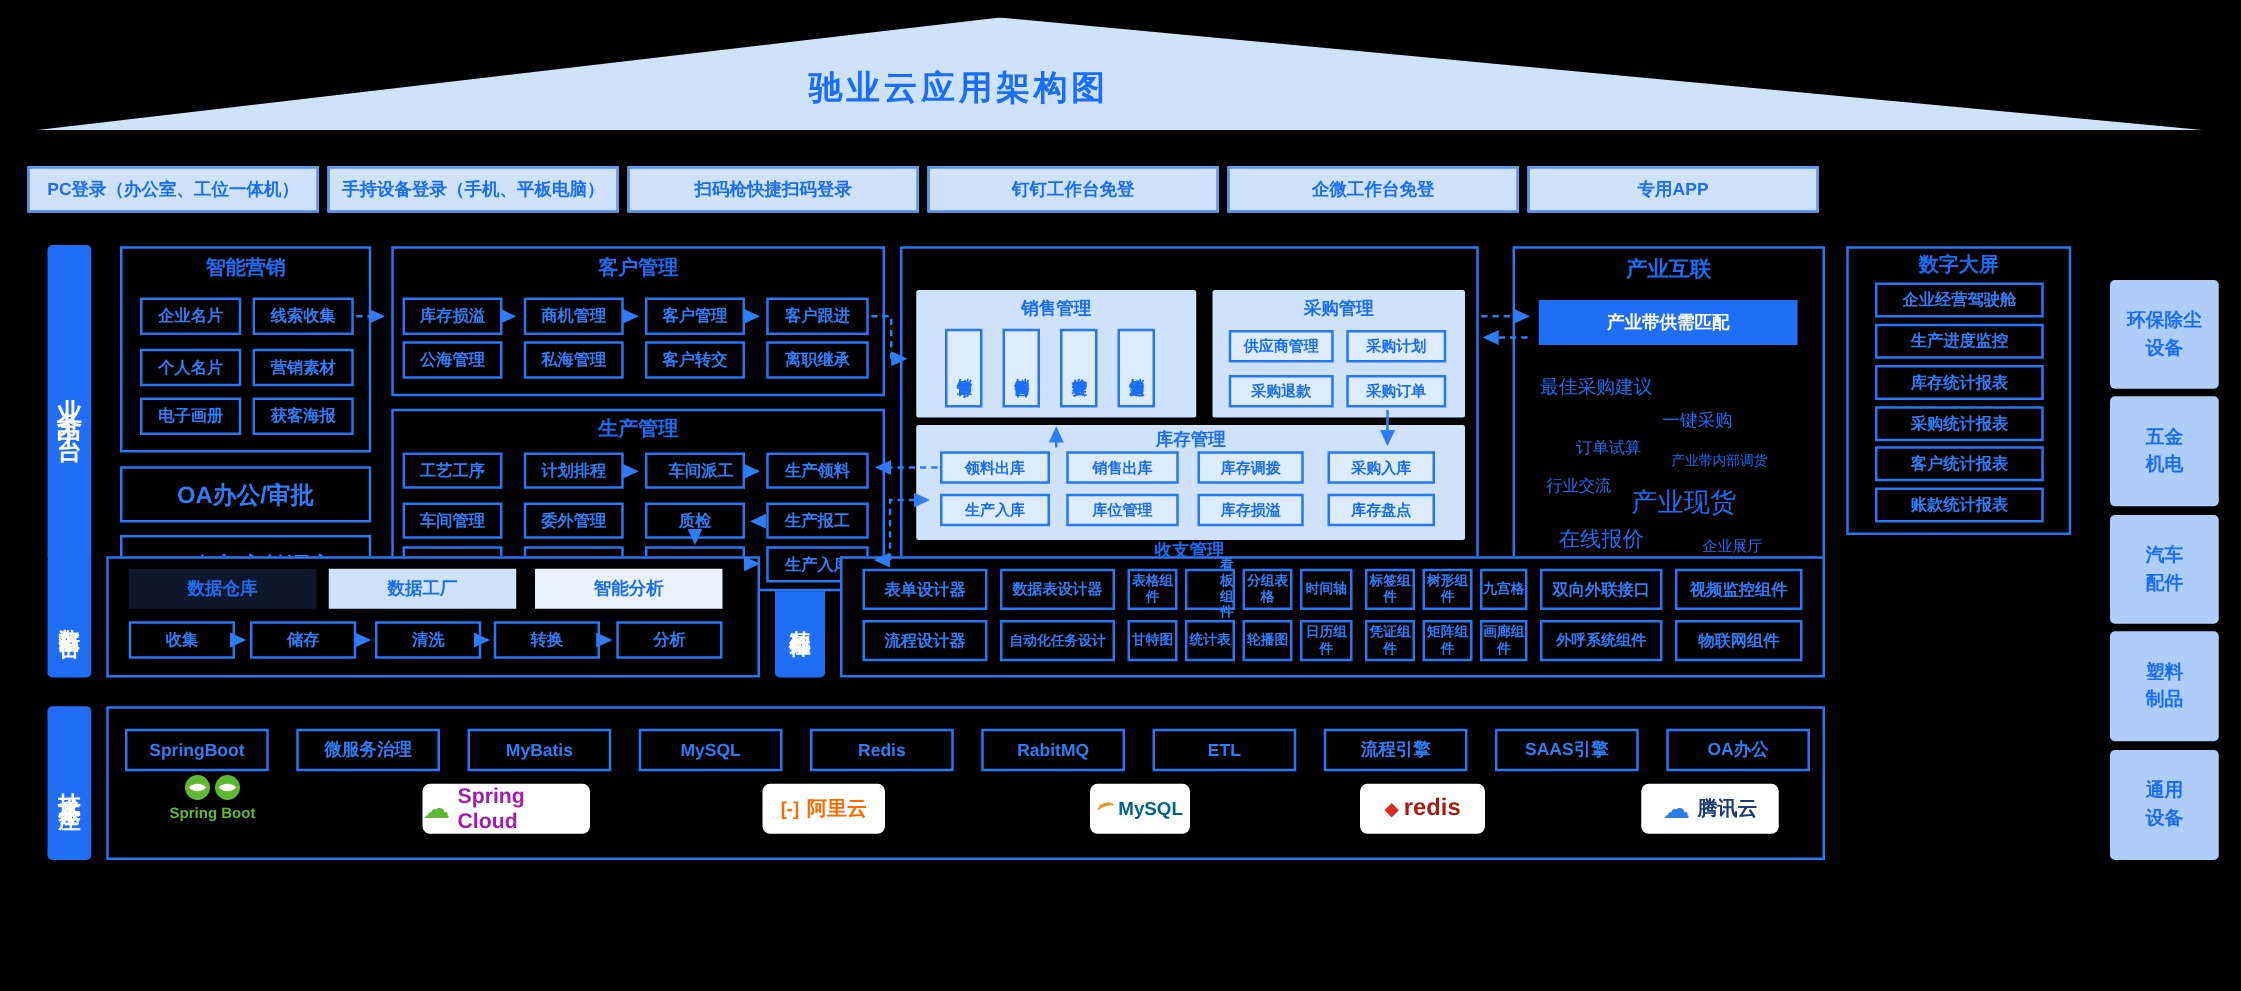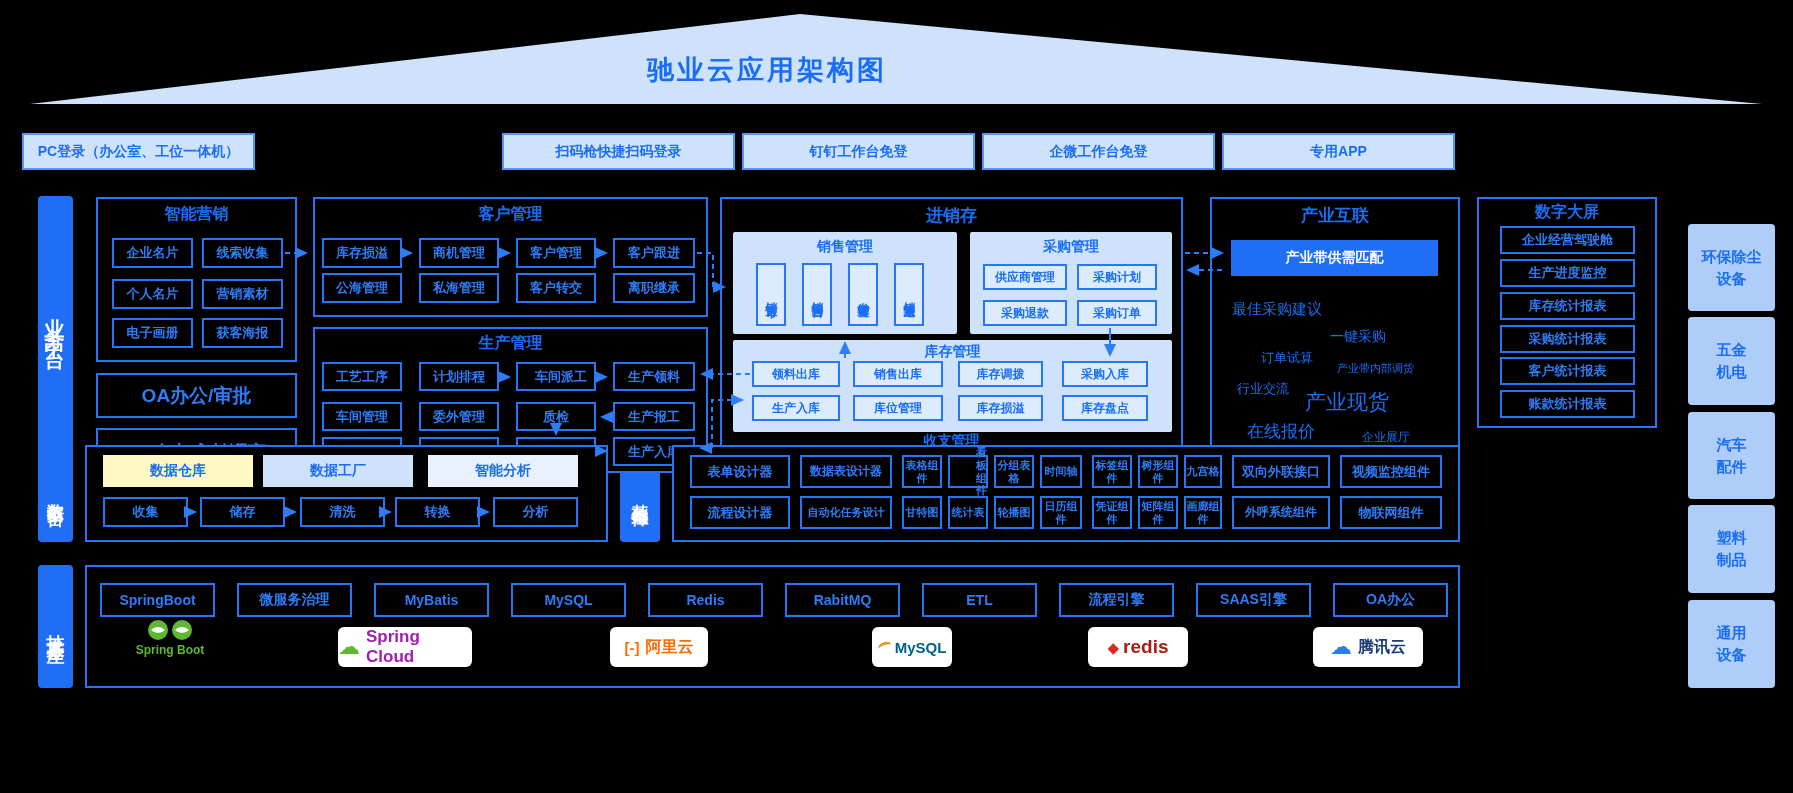--- a/index.html
+++ b/index.html
@@ -38,20 +38,21 @@
 </style>
 </head>
 <body>
 
 <div id="canvas">
 
   <div id="roof"></div>
   <div id="main-title">驰业云应用架构图</div>
 
   <div class="lightbox" style="left:22px;top:133px;width:233px;height:37px;font-size:14px;">PC登录（办公室、工位一体机）</div>
+  <div class="lightbox" style="left:262px;top:133px;width:233px;height:37px;font-size:14px;">手持设备登录（手机、平板电脑）</div>
   <div class="lightbox" style="left:502px;top:133px;width:233px;height:37px;font-size:14px;">扫码枪快捷扫码登录</div>
   <div class="lightbox" style="left:742px;top:133px;width:233px;height:37px;font-size:14px;">钉钉工作台免登</div>
   <div class="lightbox" style="left:1222px;top:133px;width:233px;height:37px;font-size:14px;">专用APP</div>
   <div class="lightbox" style="left:982px;top:133px;width:233px;height:37px;font-size:14px;">企微工作台免登</div>
 
   <div class="sidebox" style="left:1688px;top:224px;width:87px;height:87px;">环保除尘
 设备</div>
   <div class="sidebox" style="left:1688px;top:317px;width:87px;height:88px;">五金
 机电</div>
   <div class="sidebox" style="left:1688px;top:412px;width:87px;height:87px;">汽车
@@ -98,21 +99,20 @@
   <div class="bx" style="left:322px;top:402px;width:80px;height:29px;font-size:13px;">车间管理</div>
   <div class="bx" style="left:419px;top:402px;width:80px;height:29px;font-size:13px;">委外管理</div>
   <div class="bx" style="left:516px;top:402px;width:80px;height:29px;font-size:13px;">质检</div>
   <div class="bx" style="left:613px;top:402px;width:82px;height:29px;font-size:13px;">生产报工</div>
   <div class="bx" style="left:322px;top:437px;width:80px;height:29px;font-size:13px;">设备监控</div>
   <div class="bx" style="left:419px;top:437px;width:80px;height:29px;font-size:13px;">巡检计划</div>
   <div class="bx" style="left:516px;top:437px;width:80px;height:29px;font-size:13px;">包装防腐</div>
   <div class="bx" style="left:613px;top:437px;width:82px;height:29px;font-size:13px;">生产入库</div>
 
   <div class="sec" style="left:720px;top:197px;width:463px;height:281px;"></div>
-  <div class="sectitle" style="left:720px;top:204px;width:463px;font-size:17px;">进销存</div>
 
   <div class="panel" style="left:733px;top:232px;width:224px;height:102px;"></div>
   <div class="sectitle" style="left:733px;top:238px;width:224px;font-size:14px;">销售管理</div>
   <div class="inbx vtext" style="left:756px;top:263px;width:30px;height:63px;font-size:12px;">销售订单</div>
   <div class="inbx vtext" style="left:802px;top:263px;width:30px;height:63px;font-size:12px;">销售合同</div>
   <div class="inbx vtext" style="left:848px;top:263px;width:30px;height:63px;font-size:12px;">发货管理</div>
   <div class="inbx vtext" style="left:894px;top:263px;width:30px;height:63px;font-size:12px;">销售退款</div>
 
   <div class="panel" style="left:970px;top:232px;width:202px;height:102px;"></div>
   <div class="sectitle" style="left:970px;top:238px;width:202px;font-size:14px;">采购管理</div>
@@ -153,21 +153,21 @@
   <div class="sec" style="left:1477px;top:197px;width:180px;height:231px;"></div>
   <div class="sectitle" style="left:1477px;top:202px;width:180px;font-size:16px;">数字大屏</div>
   <div class="bx" style="left:1500px;top:226px;width:135px;height:28px;font-size:13px;">企业经营驾驶舱</div>
   <div class="bx" style="left:1500px;top:259px;width:135px;height:28px;font-size:13px;">生产进度监控</div>
   <div class="bx" style="left:1500px;top:292px;width:135px;height:28px;font-size:13px;">库存统计报表</div>
   <div class="bx" style="left:1500px;top:325px;width:135px;height:28px;font-size:13px;">采购统计报表</div>
   <div class="bx" style="left:1500px;top:357px;width:135px;height:28px;font-size:13px;">客户统计报表</div>
   <div class="bx" style="left:1500px;top:390px;width:135px;height:28px;font-size:13px;">账款统计报表</div>
 
   <div class="sec" style="left:85px;top:445px;width:523px;height:97px;"></div>
-  <div class="abs" style="left:103px;top:455px;width:150px;height:32px;background:#fef9c3;color:#1a6ef5;font-weight:bold;font-size:14px;display:flex;align-items:center;justify-content:center;">数据仓库</div>
+  <div class="abs" style="left:103px;top:455px;width:150px;height:32px;background:#0f172a;color:#1a6ef5;font-weight:bold;font-size:14px;display:flex;align-items:center;justify-content:center;">数据仓库</div>
   <div class="abs" style="left:263px;top:455px;width:150px;height:32px;background:#cfe2fb;color:#1a6ef5;font-weight:bold;font-size:14px;display:flex;align-items:center;justify-content:center;">数据工厂</div>
   <div class="abs" style="left:428px;top:455px;width:150px;height:32px;background:#e9f1fd;color:#1a6ef5;font-weight:bold;font-size:14px;display:flex;align-items:center;justify-content:center;">智能分析</div>
   <div class="bx" style="left:103px;top:497px;width:85px;height:30px;font-size:13px;">收集</div>
   <div class="bx" style="left:200px;top:497px;width:85px;height:30px;font-size:13px;">储存</div>
   <div class="bx" style="left:300px;top:497px;width:85px;height:30px;font-size:13px;">清洗</div>
   <div class="bx" style="left:395px;top:497px;width:85px;height:30px;font-size:13px;">转换</div>
   <div class="bx" style="left:493px;top:497px;width:85px;height:30px;font-size:13px;">分析</div>
 
   <div class="sec" style="left:672px;top:445px;width:788px;height:97px;"></div>
   <div class="bx" style="left:690px;top:455px;width:100px;height:33px;font-size:13px;">表单设计器</div>

